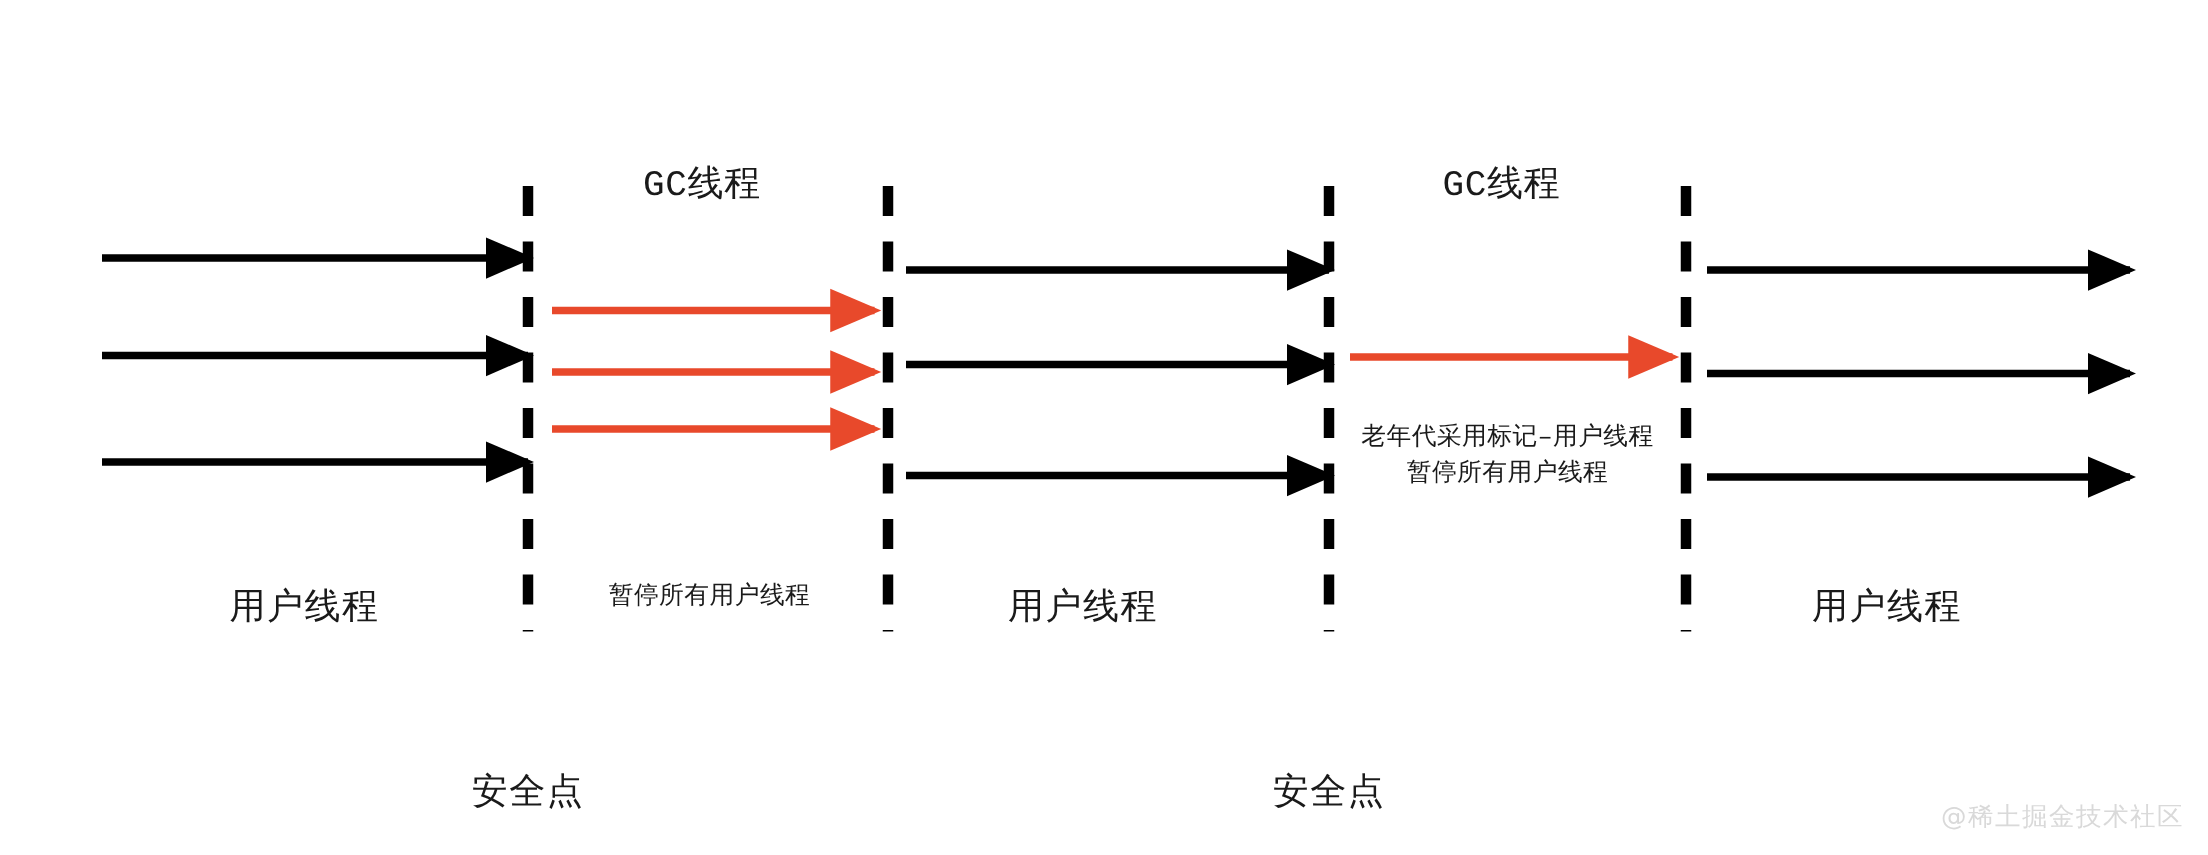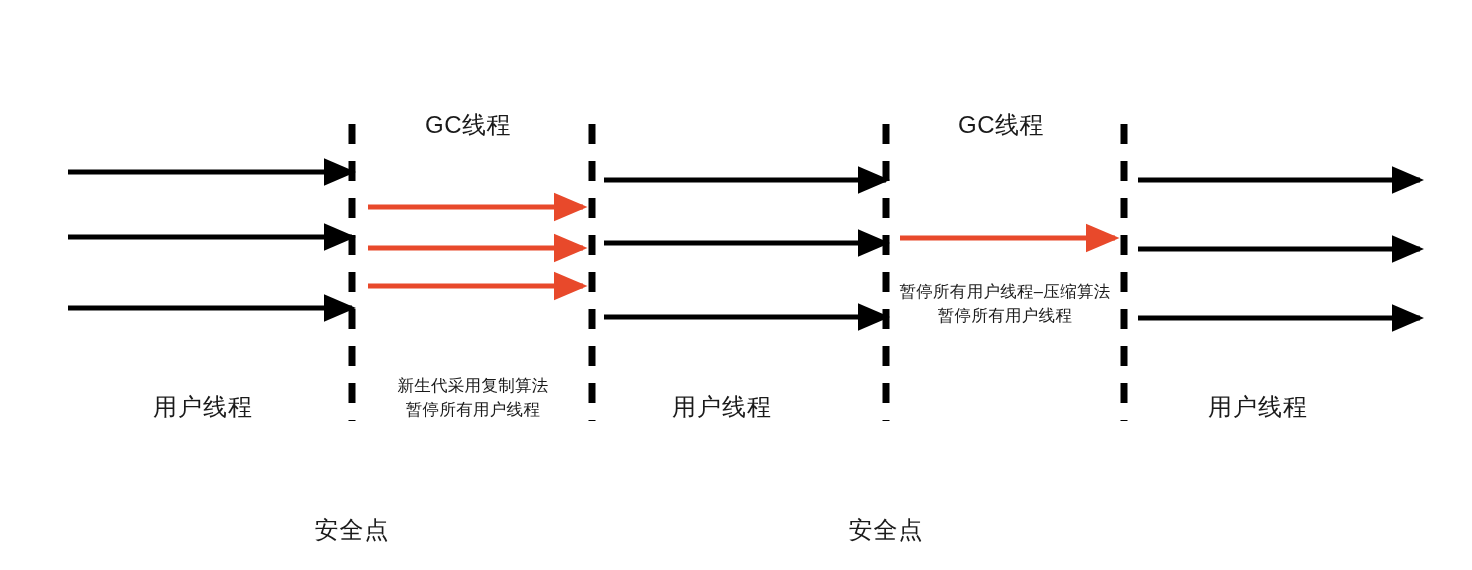--- a/index.html
+++ b/index.html
@@ -17,21 +17,21 @@
   #stage svg{
     position:absolute;
     left:0; top:0;
     width:1472px;
     height:570px;
   }
   .lbl{
     position:absolute;
     white-space:nowrap;
     color:#1a1a1a;
-    font-family:Liberation Sans, sans-serif;
+    font-family:Liberation Mono, monospace;
     line-height:1.0;
     transform:translate(-50%,-50%);
     text-align:center;
   }
   .lbl-gc{ font-size:24px; letter-spacing:0.5px; }
   .lbl-user{ font-size:24px; letter-spacing:1px;margin-top:16px; }
   .lbl-safe{ font-size:24px; letter-spacing:1px;margin-top:43px; }
   .lbl-note{
     font-size:16.5px;
     line-height:1.45;
@@ -94,22 +94,22 @@
   <div class="lbl lbl-gc" style="left:1001px; top:125px;">GC线程</div>
 
   <div class="lbl lbl-user" style="left:203px; top:391px;">用户线程</div>
   <div class="lbl lbl-user" style="left:722px; top:391px;">用户线程</div>
   <div class="lbl lbl-user" style="left:1258px; top:391px;">用户线程</div>
 
   <div class="lbl lbl-safe" style="left:352px; top:487px;">安全点</div>
   <div class="lbl lbl-safe" style="left:886px; top:487px;">安全点</div>
 
   <div class="lbl lbl-note" style="left:473px; top:398px;">
-    <div>新生代采用复制算法</div>
     <div>暂停所有用户线程</div>
   </div>
 
   <div class="lbl lbl-note" style="left:1005px; top:304px;">
-    <div>暂停所有用户线程–压缩算法</div>
+    <div>老年代采用标记–用户线程</div>
     <div>暂停所有用户线程</div>
   </div>
 
+  <div class="watermark">@稀土掘金技术社区</div>
 </div>
 
 </body></html>

